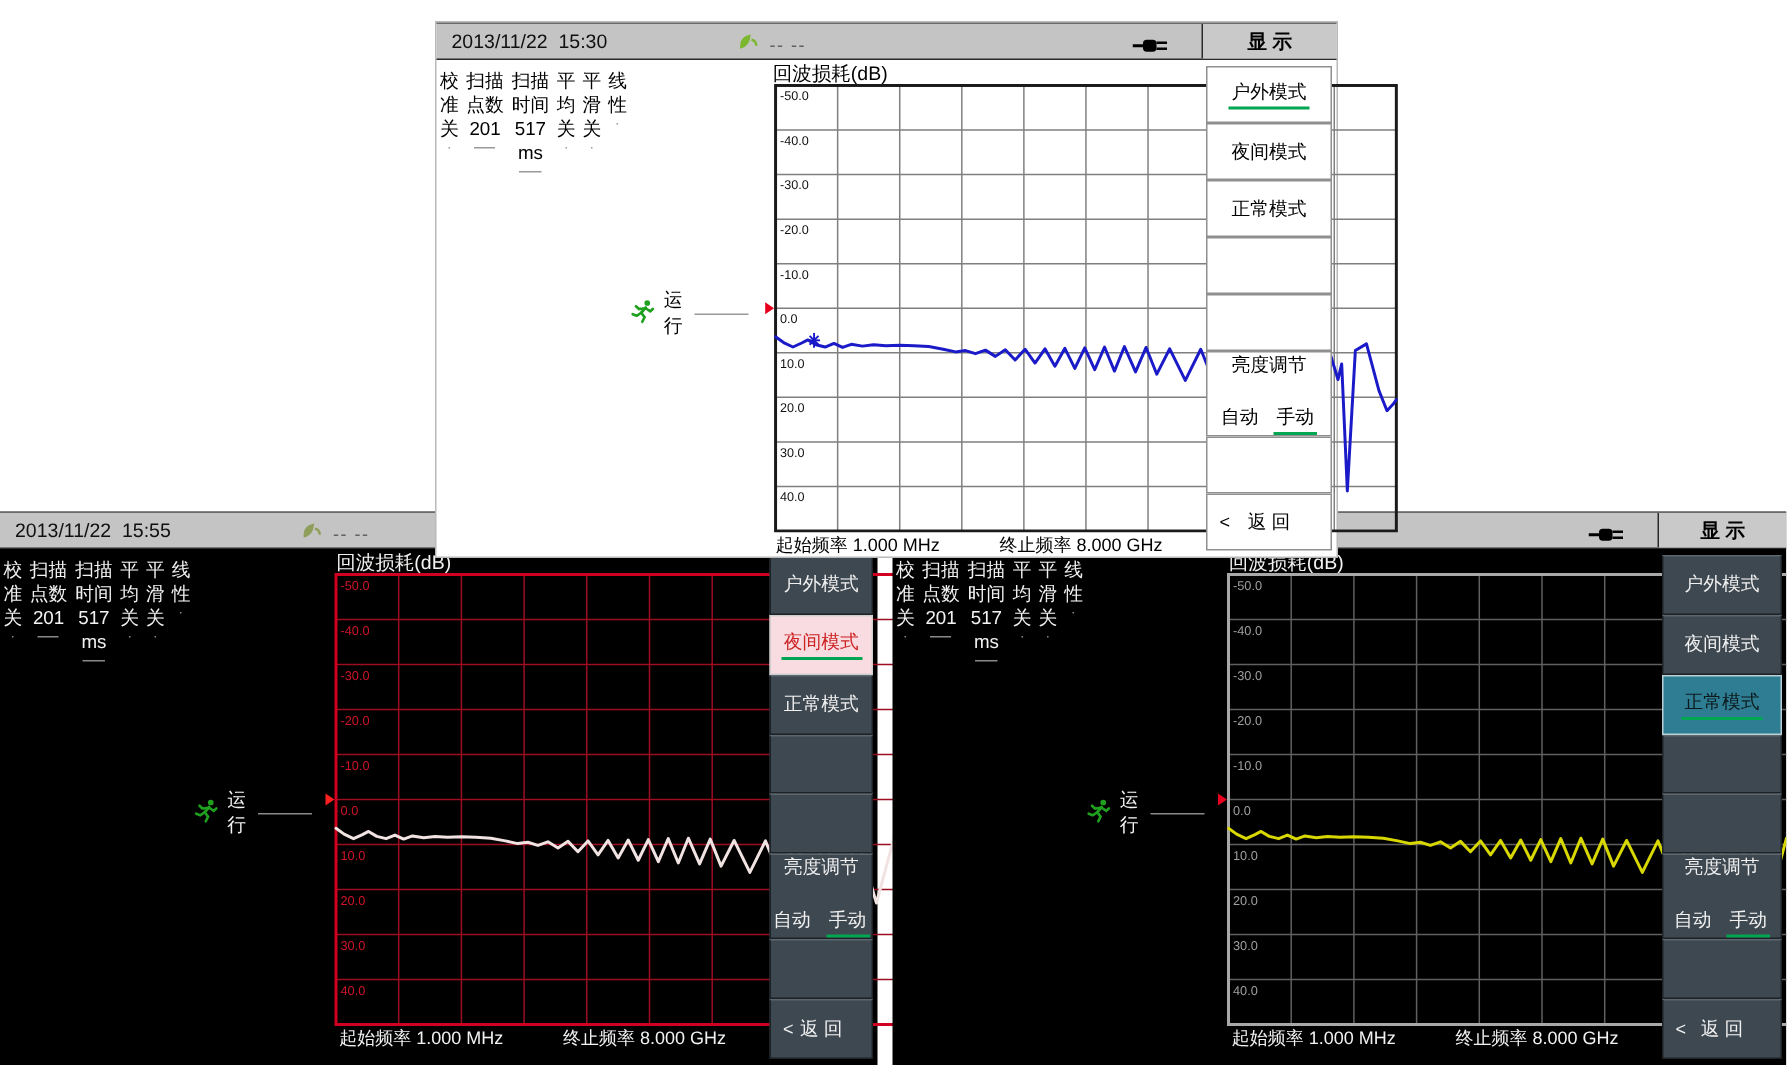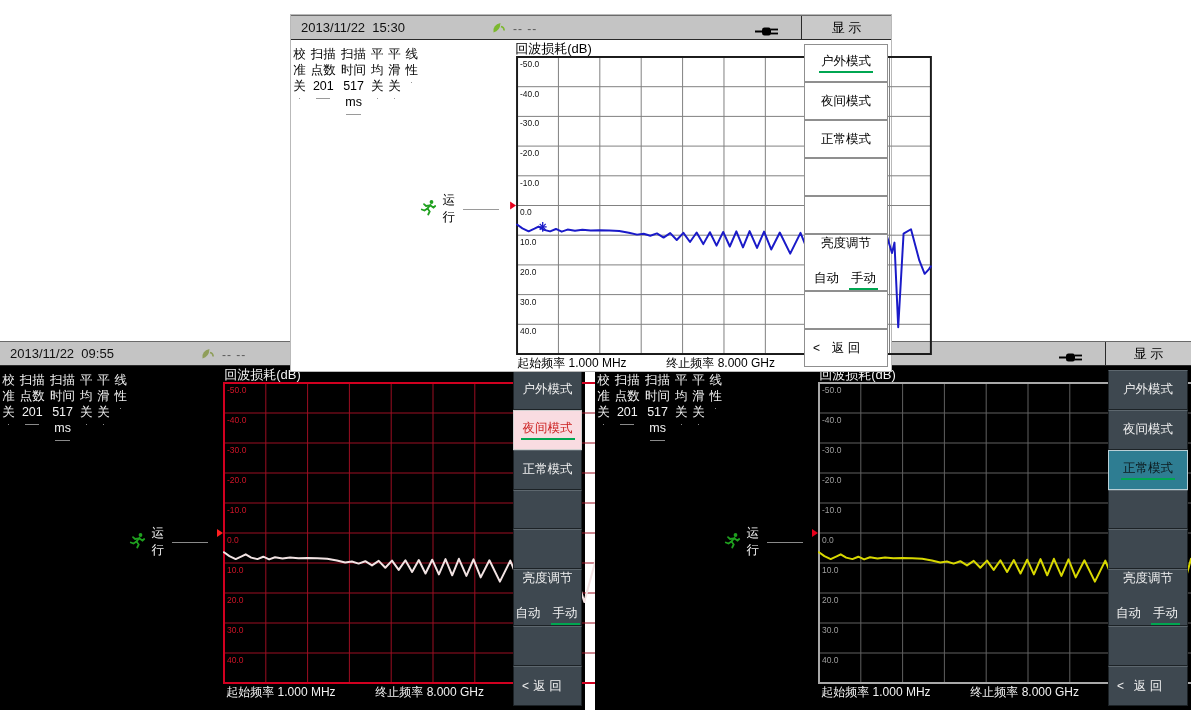--- a/index.html
+++ b/index.html
@@ -13,21 +13,21 @@
   
   .hdr{flex:0 0 25px;position:relative;background:#c4c4c4;border-top:1px solid #6a6a6a;
        border-bottom:1px solid #2a2a2a;box-sizing:border-box;}
   .hdr .date{position:absolute;left:10px;top:4px;font-size:13px;color:#101010;white-space:pre;}
   .gps-wrap{position:absolute;left:200px;top:4px;display:flex;gap:7px;align-items:center;}
   .gps-status{font-size:12px;color:#5a5a5a;letter-spacing:1px;}
   .batt{position:absolute;top:7px;}
   #scr-top .batt{right:112px;} #scr-night .batt{right:97px;} #scr-normal .batt{right:108px;}
   .hdr-title{position:absolute;right:0;top:0;height:100%;border-left:1px solid #2a2a2a;
              display:flex;align-items:center;justify-content:center;font-size:13px;color:#000;
-             box-sizing:border-box;background:#c9c9c9;}
+             box-sizing:border-box;background:#c9c9c9;font-weight:bold;}
   #scr-top .hdr-title{width:90px;} #scr-night .hdr-title{width:75px;} #scr-normal .hdr-title{width:86px;}
 
   .body{flex:1;display:flex;min-height:0;}
 
   
   .sidebar{flex:0 0 82px;display:flex;flex-direction:row;text-align:center;
            padding-top:6px;font-size:12.5px;box-sizing:border-box;}
   .t-light .sidebar{color:#000;} .t-dark .sidebar{color:#f2f2f2;}
   .side-lab,.side-val{line-height:16px;}
   .side-div{border-bottom:1px solid #9a9a9a;margin:4px 8px 2px;}
@@ -200,21 +200,21 @@
         <div class="mbtn back-btn">
             <span class="arrow">&lt;</span>
             <span>返 回</span>
           </div>
       </div>
     </div>
   </div>
 
   <div class="screen t-dark" id="scr-night">
     <div class="hdr">
-      <span class="date"><span>2013/11/22</span>  <span>09:55</span></span>
+      <span class="date"><span>2013/11/22</span>  <span>15:55</span></span>
       <span class="gps-wrap">
         <span>
           <svg width="15" height="14">
               <path d="M2.5 12.5 Q1.5 4.5 9.5 3 Q9 11 2.5 12.5Z" fill="#8f9e5a"></path>
               <path d="M10 6.5 q3 0.5 3.2 4" stroke="#8f9e5a" fill="none" stroke-width="1.6"></path>
             </svg>
         </span>
         <span class="gps-status">-- --</span>
       </span>
       <span class="batt">

